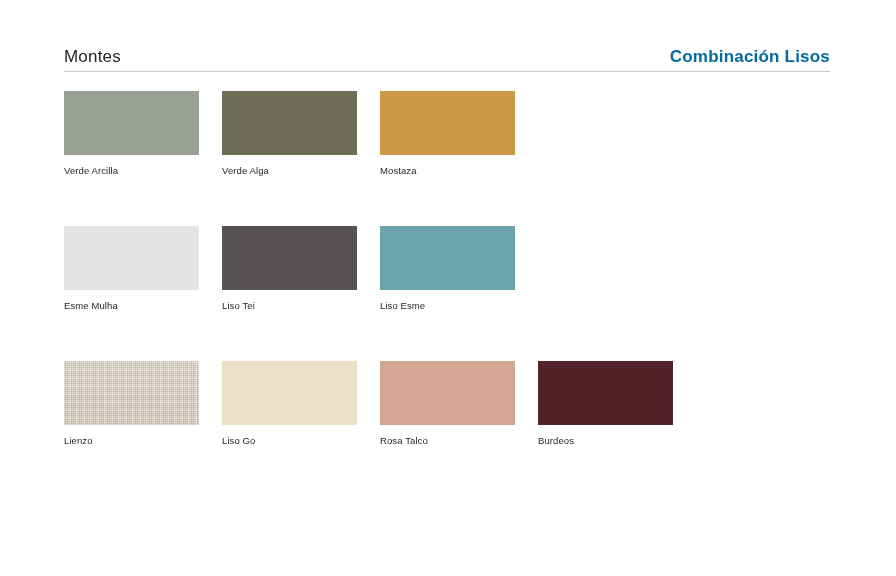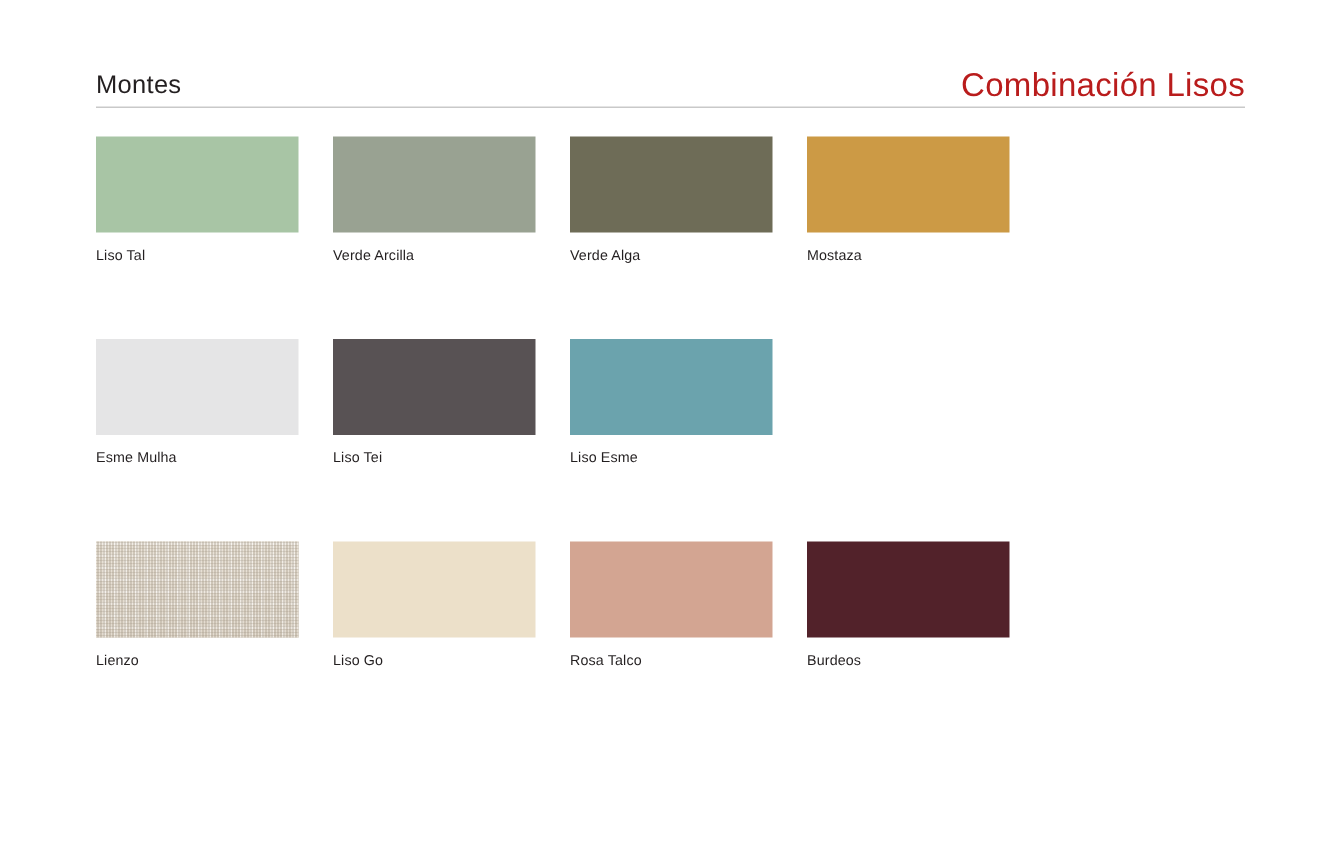--- a/index.html
+++ b/index.html
@@ -38,24 +38,24 @@
   }
   .header-title {
     font-size: 17px;
     font-weight: 400;
     letter-spacing: 0.2px;
     color: #231f20;
     line-height: 20px;
     white-space: nowrap;
   }
   .header-subtitle {
-    font-size: 22px;
-    font-weight: 400;
+    font-size: 17px;
+    font-weight: 700;
     letter-spacing: 0.2px;
-    color: #b91c1c;
+    color: #0369a1;
     line-height: 20px;
     white-space: nowrap;
   }
 
   
   .grid {
     position: absolute;
     left: 64px;
     top: 91px;
     width: 766px;
@@ -155,24 +155,20 @@
 
   <div class="header">
     <div class="header-title">Montes</div>
     <div class="header-subtitle">Combinación Lisos</div>
   </div>
 
   <div class="grid">
 
     <div class="grid-row">
       <div class="swatch-cell">
-        <div class="swatch-chip" style="background: rgb(168, 197, 165);"></div>
-        <div class="swatch-label">Liso Tal</div>
-      </div>
-      <div class="swatch-cell">
         <div class="swatch-chip" style="background: rgb(153, 162, 146);"></div>
         <div class="swatch-label">Verde Arcilla</div>
       </div>
       <div class="swatch-cell">
         <div class="swatch-chip" style="background: rgb(110, 108, 87);"></div>
         <div class="swatch-label">Verde Alga</div>
       </div>
       <div class="swatch-cell">
         <div class="swatch-chip" style="background: rgb(204, 154, 69);"></div>
         <div class="swatch-label">Mostaza</div>

